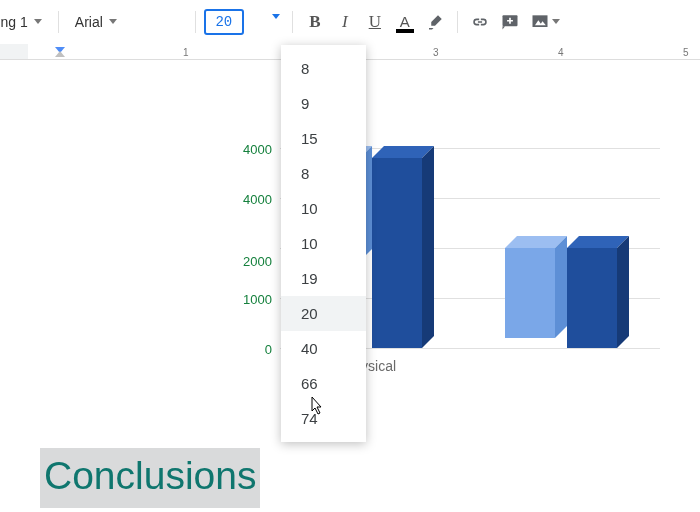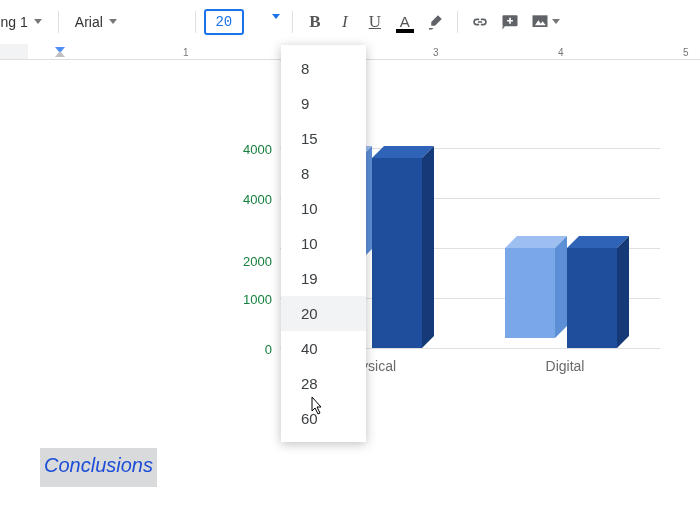--- a/index.html
+++ b/index.html
@@ -149,21 +149,21 @@
     left:306px; top:395px;
     width:20px;height:24px;
   }
 
   
   .sel-heading {
     position:absolute; left:40px; top:388px;
     background:#d9dadb; padding: 6px 4px 10px 4px;
   }
   .sel-heading h2 {
-    font-size:20px; font-weight:400; color:#1d4ed8;font-style:italic;
+    font-size:39px; font-weight:400; color:#0f766e;
   }
   .body-text {
     position:absolute; left:40px; top:450px; right:0;
     font-size:15px; color:#222; line-height:1.6;
   }
 
   .style-dd { margin-left:-50px; }
 </style>
 </head>
 <body>
@@ -275,21 +275,20 @@
         <div class="bar3d" style="width:50px;height:90px">
           <div class="front" style="height:90px;background:#7aa7e8"></div>
           <div class="top" style="bottom:90px;background:#9cbef1"></div>
           <div class="side" style="left:50px;height:90px;background:#5d8fd6"></div>
         </div>
         <div class="bar3d" style="width:50px;height:100px;margin-left:12px">
           <div class="front" style="height:100px;background:#1f4e9c"></div>
           <div class="top" style="bottom:100px;background:#2f63b8"></div>
           <div class="side" style="left:50px;height:100px;background:#163a77"></div>
         </div>
-        <span class="cat-label" style="left:0">Digital</span>
       </div>
     </div>
 
   </div>
 
   <div class="sel-heading">
     <h2>Conclusions</h2>
   </div>
 
   <div class="body-text">
@@ -301,19 +300,19 @@
 <div class="fs-menu">
   <div class="fs-item">8</div>
   <div class="fs-item">9</div>
   <div class="fs-item">15</div>
   <div class="fs-item">8</div>
   <div class="fs-item">10</div>
   <div class="fs-item">10</div>
   <div class="fs-item">19</div>
   <div class="fs-item hover">20</div>
   <div class="fs-item">40</div>
-  <div class="fs-item">28</div>
-  <div class="fs-item">60</div>
+  <div class="fs-item">66</div>
+  <div class="fs-item">74</div>
 </div>
 
 <svg class="cursor" viewBox="0 0 20 24">
   <path d="M6 2 L6 16 L9 13 L12 19 L14 18 L11 12 L15 12 Z" fill="#fff" stroke="#000" stroke-width="1"></path>
 </svg>
 
 </body></html>

